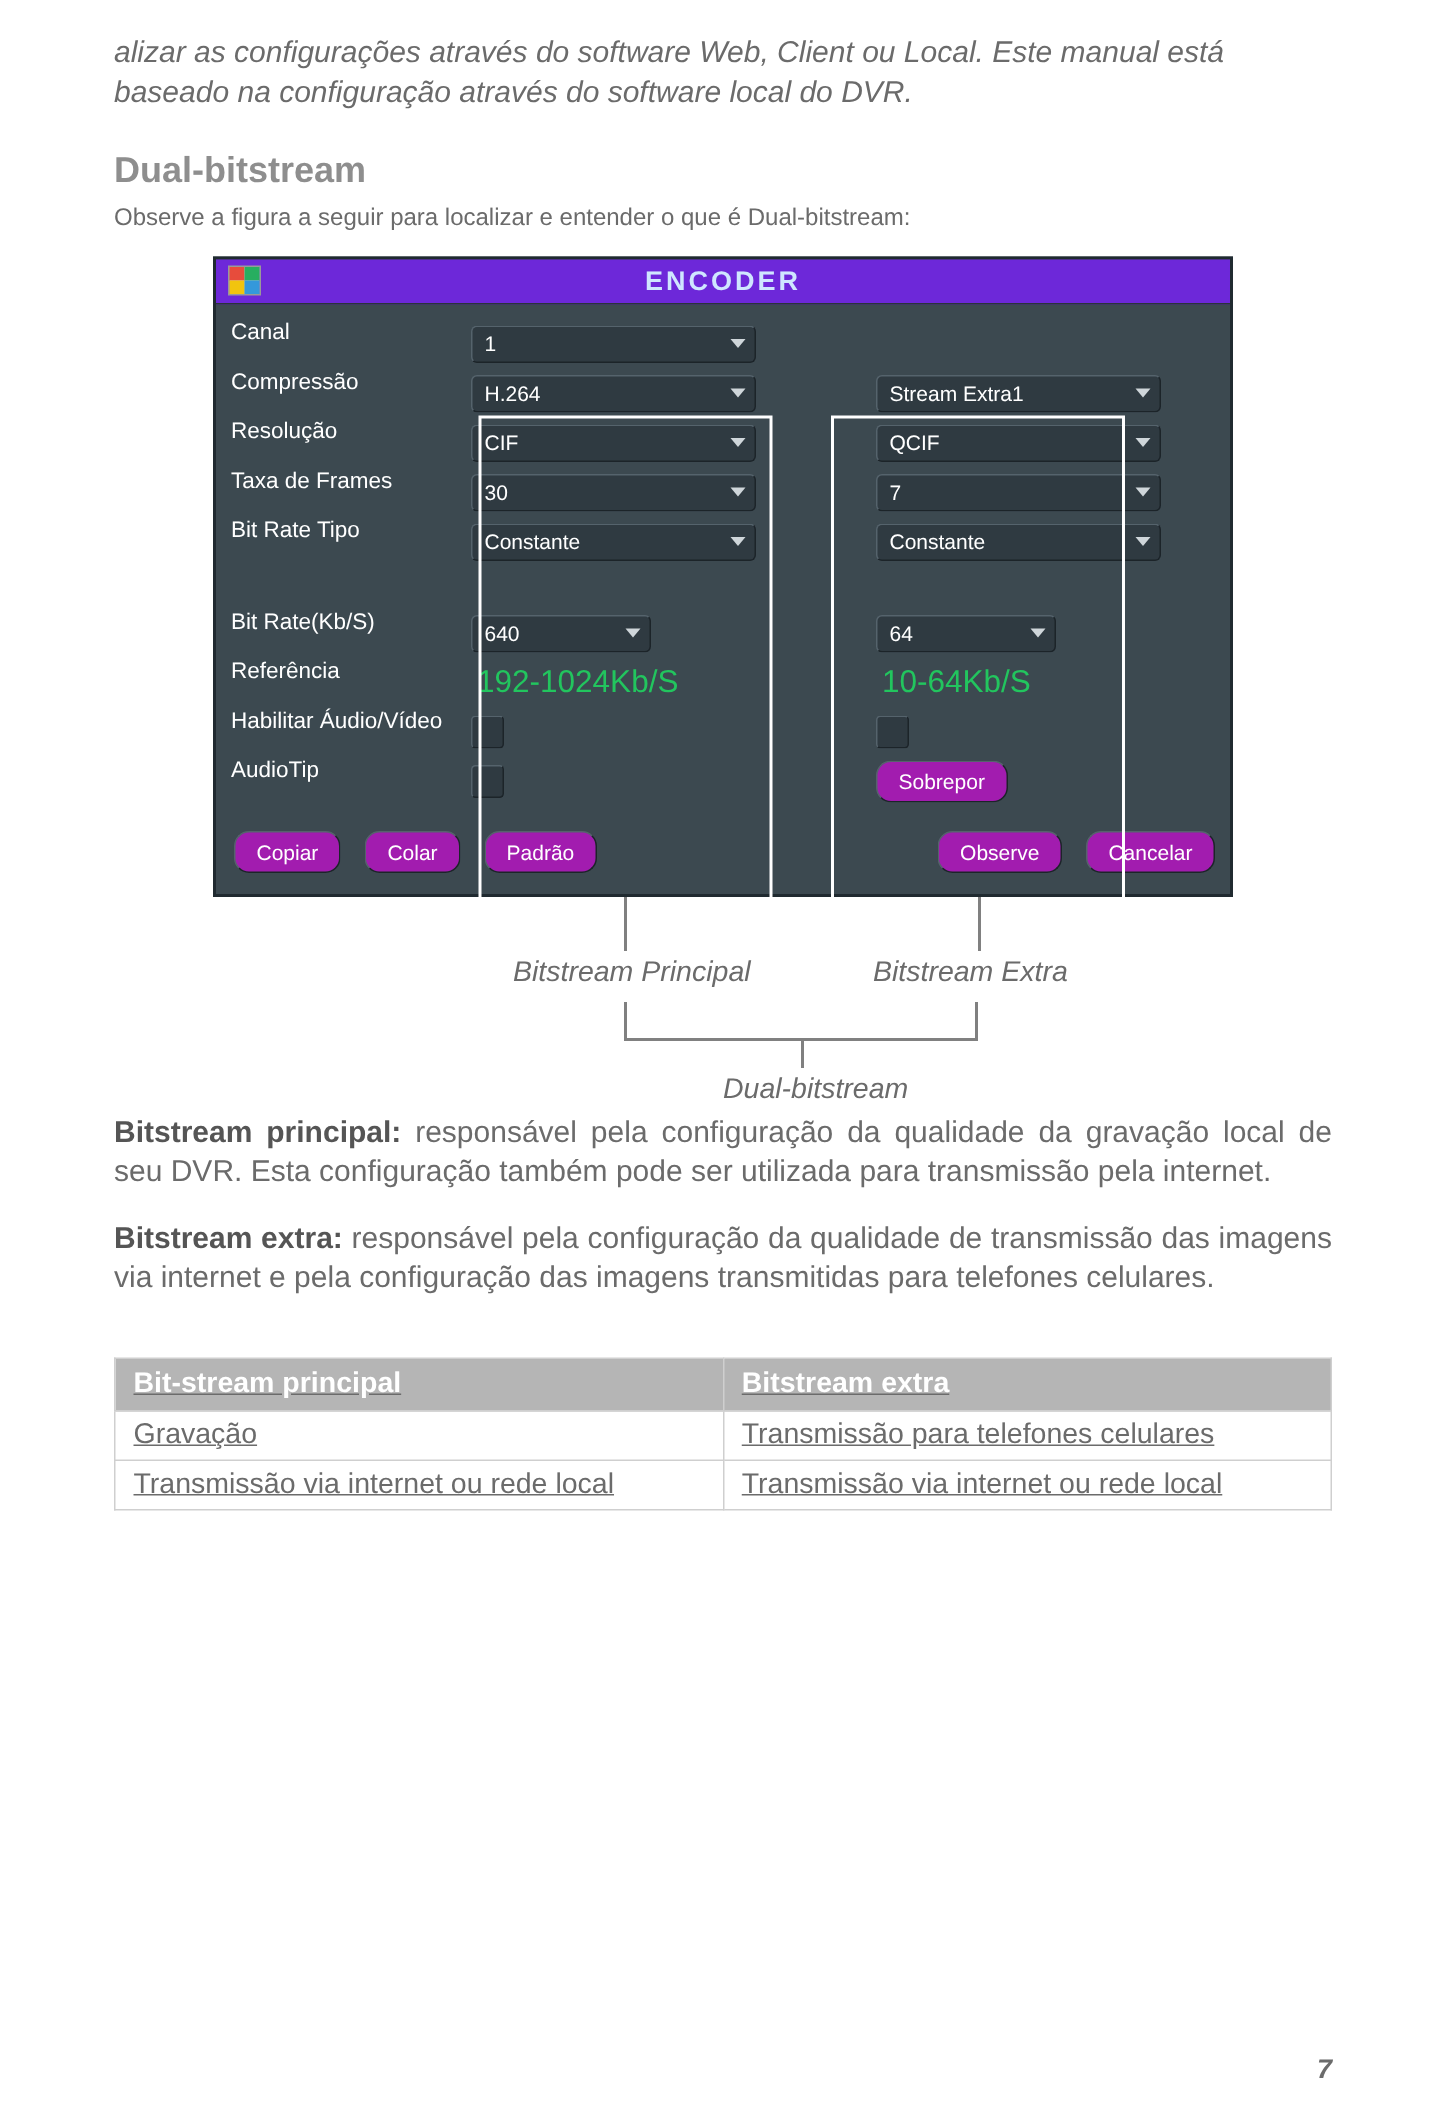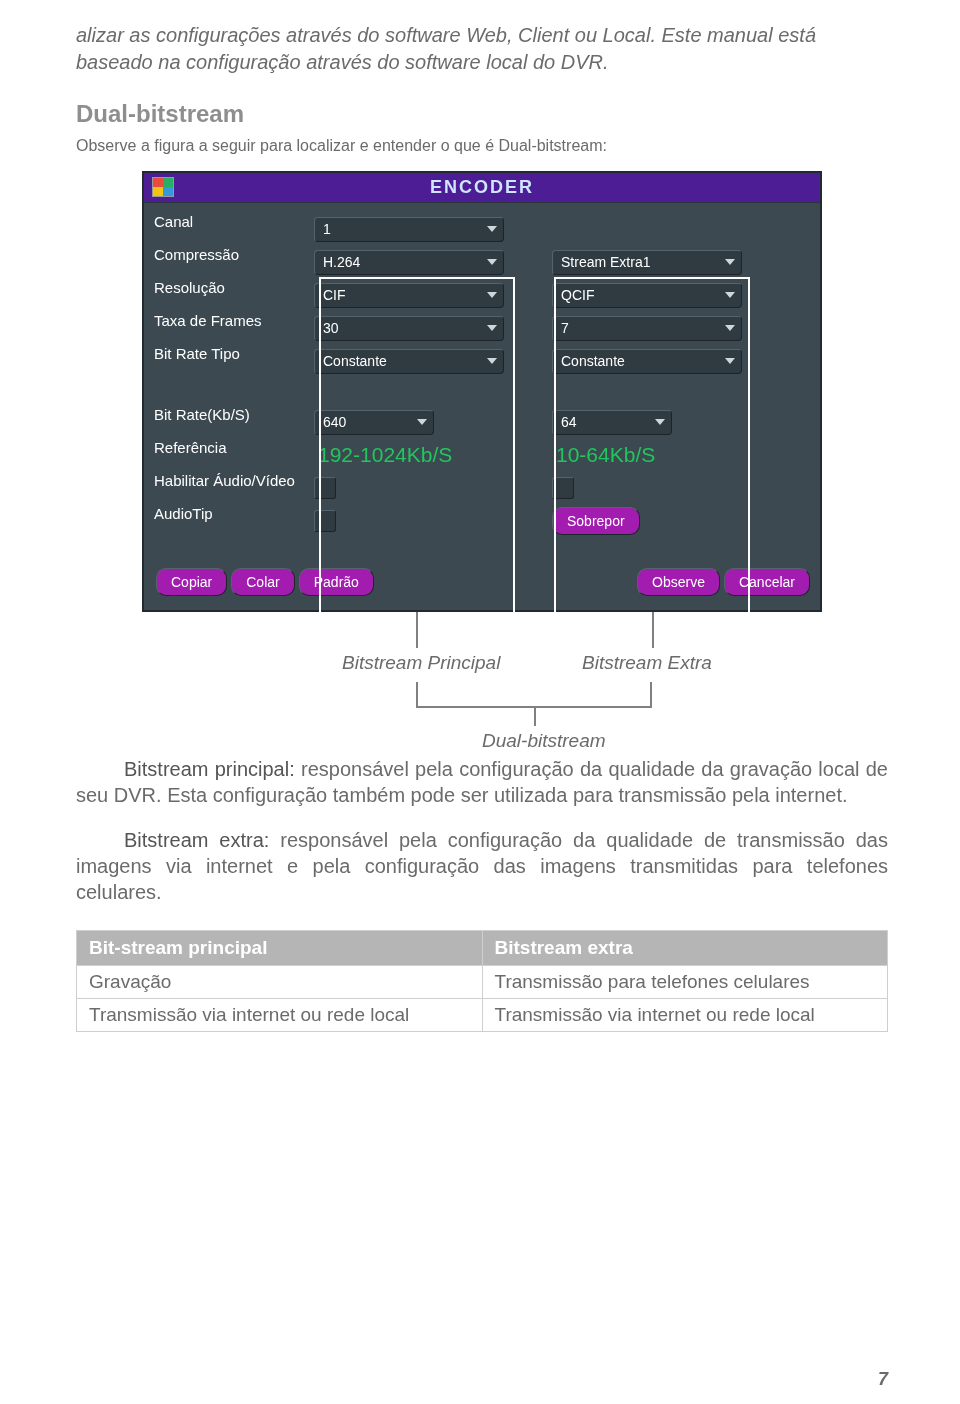--- a/index.html
+++ b/index.html
@@ -18,42 +18,42 @@
   .dvr {
     width: 680px;
     margin: 0 auto;
     background: #3c4950;
     border: 2px solid #202a30;
     font-family: Arial, sans-serif;
     color: #ffffff;
     position: relative;
   }
   .dvr-header {
-    background: #4c1d95;
+    background: #6d28d9;
     display: flex; align-items: center; gap: 8px;
     padding: 4px 8px;
     border-bottom: 1px solid #2a343a;
   }
   .dvr-logo {
     width: 22px; height: 20px;
     background: linear-gradient(to bottom, #eee, #bbb);
     border: 1px solid #999;
     display: flex; flex-wrap: wrap;
   }
   .dvr-logo span { width: 50%; height: 50%; }
   .dvr-title {
     flex: 1; text-align: center;
     color: #cfe6ff; font-weight: bold; letter-spacing: 2px; font-size: 18px;
   }
   .dvr-body { padding: 10px 10px 14px 10px; position: relative; }
   .row { display: flex; height: 33px; }
   .lbl { width: 160px; color: #fff; font-size: 15px; }
   .col1 { width: 190px; display:flex; align-items:center; }
   .gap { width: 48px; }
-  .col2 { width: 190px; display:flex; align-items:center; }
+  .col2 { width: 190px; display:flex; align-items:center;margin-left:32px; }
   .dd {
     flex: 1; height: 25px;
     background: #2f3a41;
     border: 1px solid #1c2429;
     border-top-color: #55636c;
     border-left-color: #55636c;
     border-radius: 4px;
     display: flex; align-items: center; justify-content: space-between;
     padding: 0 6px 0 8px; color: #fff; font-size: 14px;
   }
@@ -68,21 +68,21 @@
   .spacer { height: 14px; }
   .btn {
     height: 28px;
     background: #a21caf;
     border: 1px solid #1c2429;
     border-top-color: #55636c; border-left-color: #55636c;
     border-radius: 10px;
     display: inline-flex; align-items: center; justify-content: center;
     color: #fff; font-size: 14px; padding: 0 14px;
   }
-  .btn-row { display: flex; gap: 4px; margin-top: 30px; padding-left: 2px; }
+  .btn-row { display: flex; gap: 16px; margin-top: 16px; padding-left: 2px; }
   .btn-row .flexgap { flex: 1; }
   .ajustar-row { margin-top: 4px; padding-left: 160px; }
 
   
   .overlay-col {
     position: absolute; border: 2px solid #ffffff; pointer-events: none;
   }
   .ov1 { left: 175px; top: 74px; width: 196px; height: 352px; }
   .ov2 { left: 410px; top: 74px; width: 196px; height: 352px; }
 
@@ -98,29 +98,30 @@
   .cl2 { left: 440px; }
   .hgroup { position: absolute; top: 70px; left: 274px; width: 236px; }
   .hline-v { position: absolute; width: 2px; height: 24px; background: #808080; top: 0; }
   .hv1 { left: 0; }
   .hv2 { right: 0; }
   .hline-h { position: absolute; left: 0; right: 0; top: 24px; height: 2px; background: #808080; }
   .hline-mid { position: absolute; left: 50%; top: 24px; width: 2px; height: 20px; background: #808080; }
   .dual-lbl { position: absolute; left: 340px; top: 118px; font-style: italic; color: #6b6b6b; font-size: 19px; }
 
   .para { font-size: 20px; line-height: 1.32; margin-top: 4px; text-align: justify;}
-  .para b { color: #555; font-weight: normal; font-style: normal; margin-left: 48px; }
+  .para b { color: #555; font-weight: bold; font-style: normal; }
   .para2 { margin-top: 18px; }
 
   .tbl {
-    margin-top: 24px;
+    margin-top: 40px;
     width: 100%;
     border-collapse: collapse;
     font-size: 19px;
     color: #6b6b6b;
+    text-decoration: underline;
   }
   .tbl th {
     background: #b5b5b5; color: #fff; text-align: left; font-weight: bold;
     padding: 6px 12px; border: 1px solid #cfcfcf; width: 50%;
   }
   .tbl td { padding: 5px 12px; border: 1px solid #cfcfcf; }
 
   .pagenum {
     position: absolute; right: 72px; bottom: 14px;
     color: #6b6b6b; font-size: 18px; font-style: italic; font-weight: bold;

